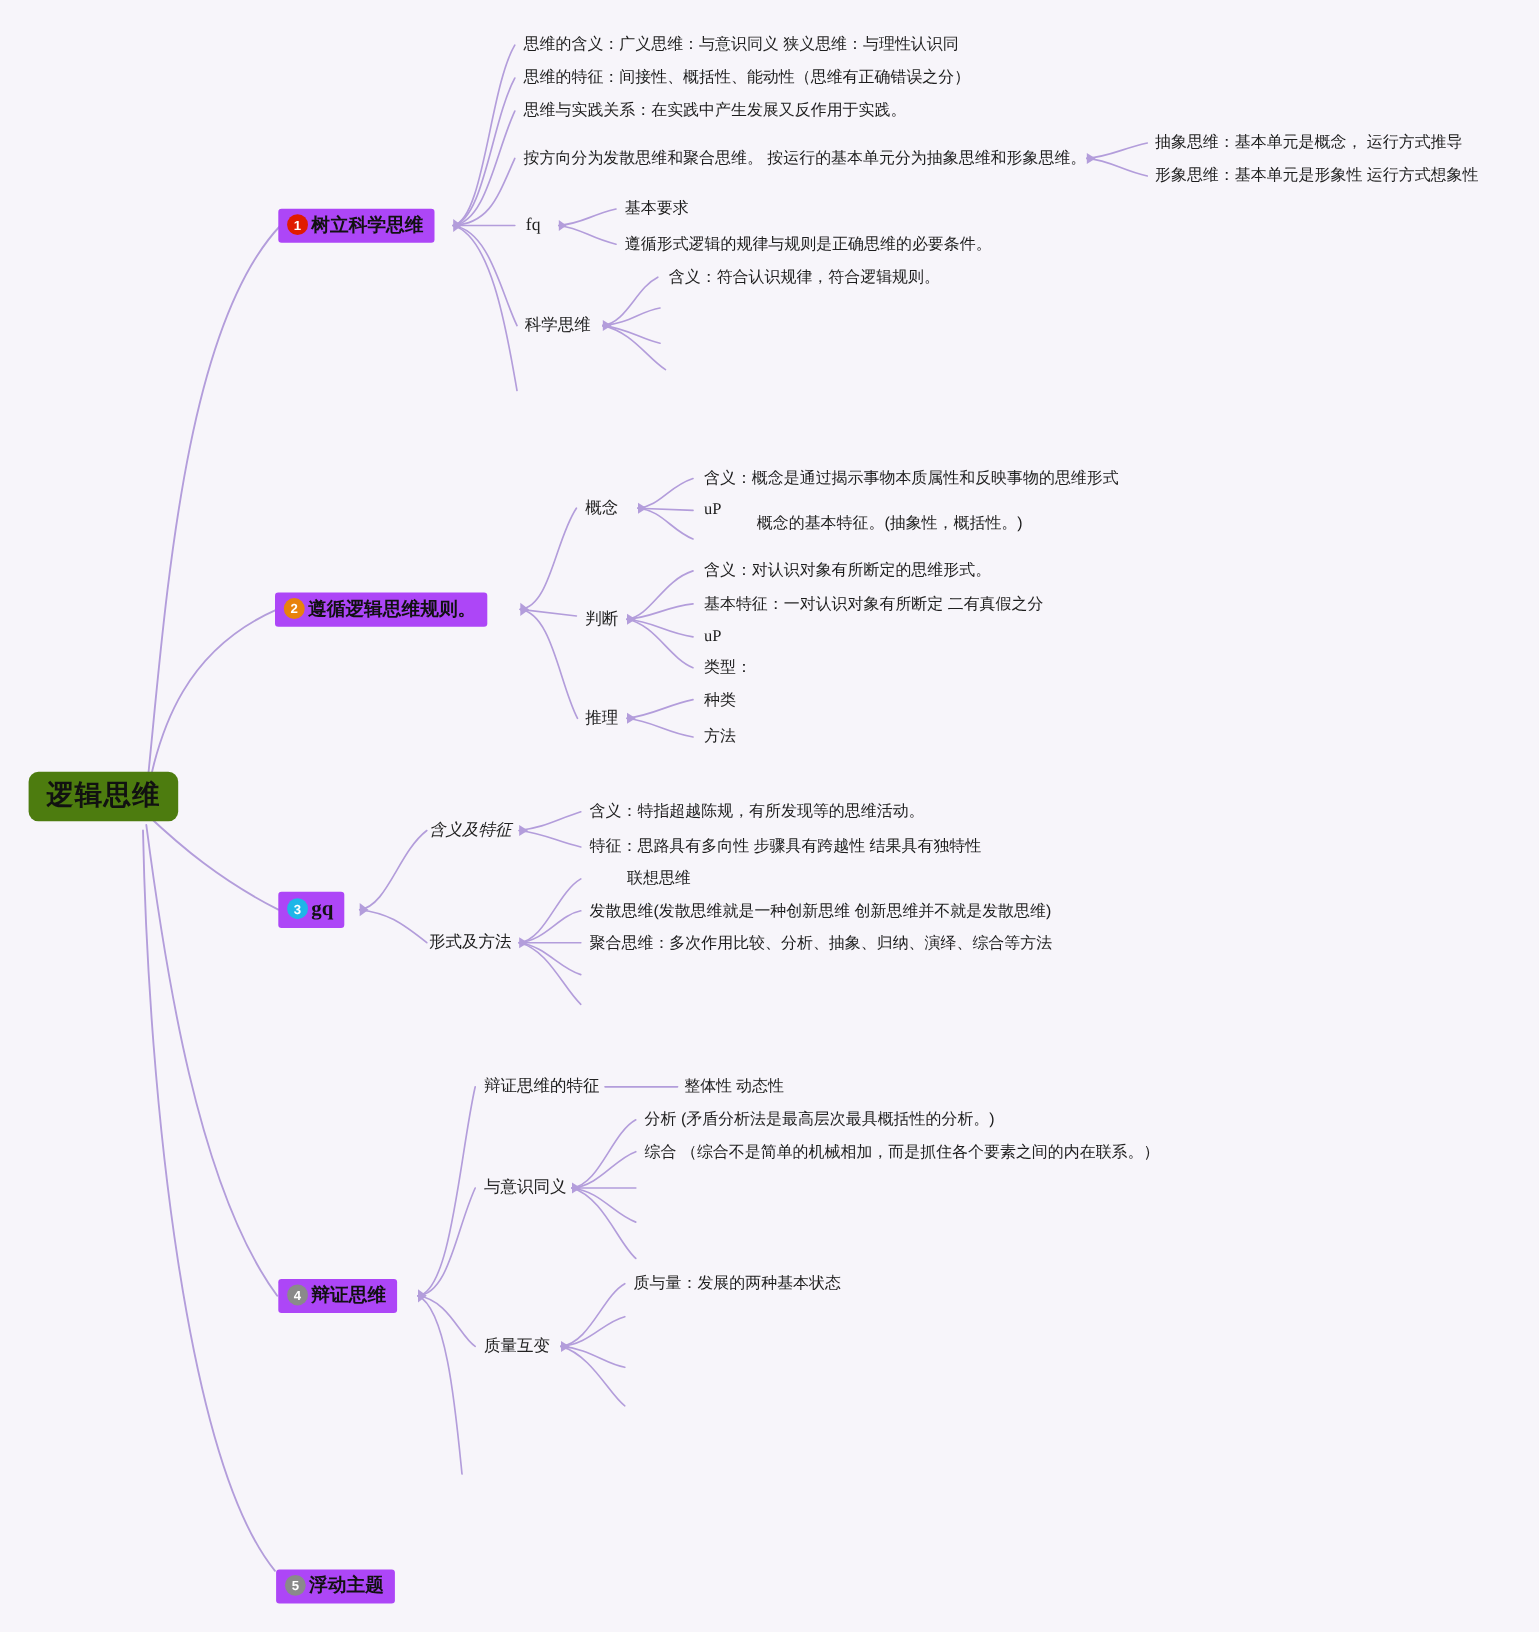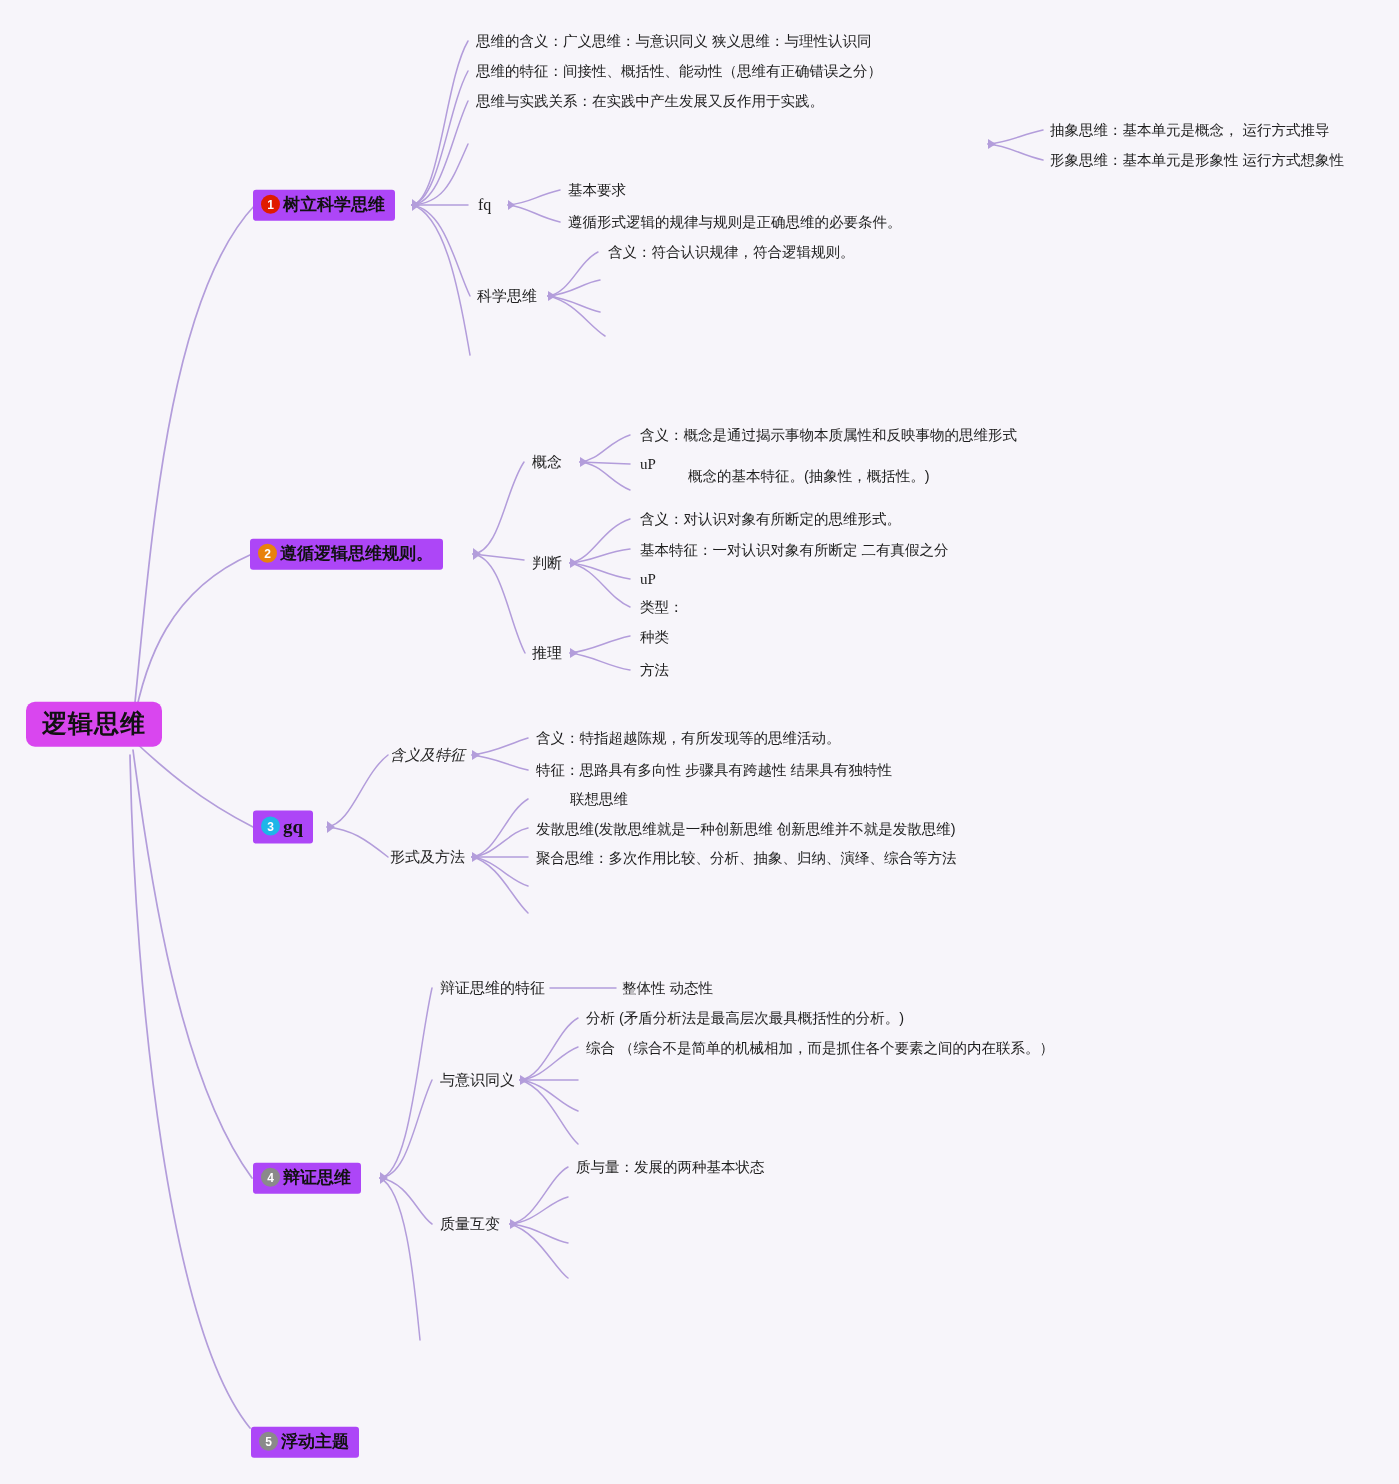--- a/index.html
+++ b/index.html
@@ -199,32 +199,33 @@
       <polygon points="327,821 327,833 335,827" fill="#b39ddb"></polygon>
       <polygon points="472,750 472,760 480,755" fill="#b39ddb"></polygon>
       <polygon points="472,852 472,862 480,857" fill="#b39ddb"></polygon>
       <polygon points="380,1172 380,1184 388,1178" fill="#b39ddb"></polygon>
       <polygon points="520,1075 520,1085 528,1080" fill="#b39ddb"></polygon>
       <polygon points="510,1219 510,1229 518,1224" fill="#b39ddb"></polygon>
       <polygon points="988,139 988,149 996,144" fill="#b39ddb"></polygon>
     </g>
   </svg>
 
-  <div class="node root-node" style="left: 26px; top: 724px; transform: translateY(-50%); background: #d946ef;">
+  <div class="node root-node" style="left: 26px; top: 724px; transform: translateY(-50%); background: #4d7c0f;">
     <span>逻辑思维</span>
   </div>
 
   <div class="node topic-node" style="left: 253px; top: 205px; transform: translateY(-50%); background: rgb(173, 70, 247);">
     <span class="badge" style="background: rgb(224, 27, 0);">1</span>
     <span class="topic-label">树立科学思维</span>
   </div>
 
   <div class="node leaf-node" style="left:476px; top:41px; transform:translateY(-50%);">思维的含义：广义思维：与意识同义 狭义思维：与理性认识同</div>
   <div class="node leaf-node" style="left:476px; top:71px; transform:translateY(-50%);">思维的特征：间接性、概括性、能动性（思维有正确错误之分）</div>
   <div class="node leaf-node" style="left:476px; top:101px; transform:translateY(-50%);">思维与实践关系：在实践中产生发展又反作用于实践。</div>
+  <div class="node leaf-node" style="left:476px; top:144px; transform:translateY(-50%);">按方向分为发散思维和聚合思维。 按运行的基本单元分为抽象思维和形象思维。</div>
 
   <div class="node leaf-node" style="left:1050px; top:130px; transform:translateY(-50%);text-align:right;">抽象思维：基本单元是概念， 运行方式推导</div>
   <div class="node leaf-node" style="left:1050px; top:160px; transform:translateY(-50%);">形象思维：基本单元是形象性 运行方式想象性</div>
 
   <div class="node sub-node latin" style="left:478px; top:205px; transform:translateY(-50%);">fq</div>
   <div class="node leaf-node" style="left:568px; top:190px; transform:translateY(-50%);">基本要求</div>
   <div class="node leaf-node" style="left:568px; top:222px; transform:translateY(-50%);">遵循形式逻辑的规律与规则是正确思维的必要条件。</div>
 
   <div class="node sub-node" style="left:477px; top:296px; transform:translateY(-50%);">科学思维</div>
   <div class="node leaf-node" style="left:608px; top:252px; transform:translateY(-50%);">含义：符合认识规律，符合逻辑规则。</div>
@@ -262,21 +263,21 @@
   <div class="node leaf-node" style="left:536px; top:799px; transform:translateY(-50%);margin-left:34px;">联想思维</div>
   <div class="node leaf-node" style="left:536px; top:829px; transform:translateY(-50%);">发散思维(发散思维就是一种创新思维 创新思维并不就是发散思维)</div>
   <div class="node leaf-node" style="left:536px; top:858px; transform:translateY(-50%);">聚合思维：多次作用比较、分析、抽象、归纳、演绎、综合等方法</div>
 
   <div class="node topic-node" style="left: 253px; top: 1178px; transform: translateY(-50%); background: rgb(173, 70, 247);">
     <span class="badge" style="background: rgb(138, 138, 138);">4</span>
     <span class="topic-label">辩证思维</span>
   </div>
 
   <div class="node sub-node" style="left:440px; top:988px; transform:translateY(-50%);">辩证思维的特征</div>
-  <div class="node leaf-node" style="left:622px; top:988px; transform:translateY(-50%);">整体性 动态性</div>
+  <div class="node leaf-node" style="left:622px; top:988px; transform:translateY(-50%);font-family:Liberation Serif, serif;">整体性 动态性</div>
 
   <div class="node sub-node" style="left:440px; top:1080px; transform:translateY(-50%);">与意识同义</div>
   <div class="node leaf-node" style="left:586px; top:1018px; transform:translateY(-50%);">分析 (矛盾分析法是最高层次最具概括性的分析。)</div>
   <div class="node leaf-node" style="left:586px; top:1048px; transform:translateY(-50%);">综合 （综合不是简单的机械相加，而是抓住各个要素之间的内在联系。）</div>
 
   <div class="node sub-node" style="left:440px; top:1224px; transform:translateY(-50%);">质量互变</div>
   <div class="node leaf-node" style="left:576px; top:1167px; transform:translateY(-50%);">质与量：发展的两种基本状态</div>
 
   <div class="node topic-node" style="left: 251px; top: 1442px; transform: translateY(-50%); background: rgb(173, 70, 247);">
     <span class="badge" style="background: rgb(138, 138, 138);">5</span>

